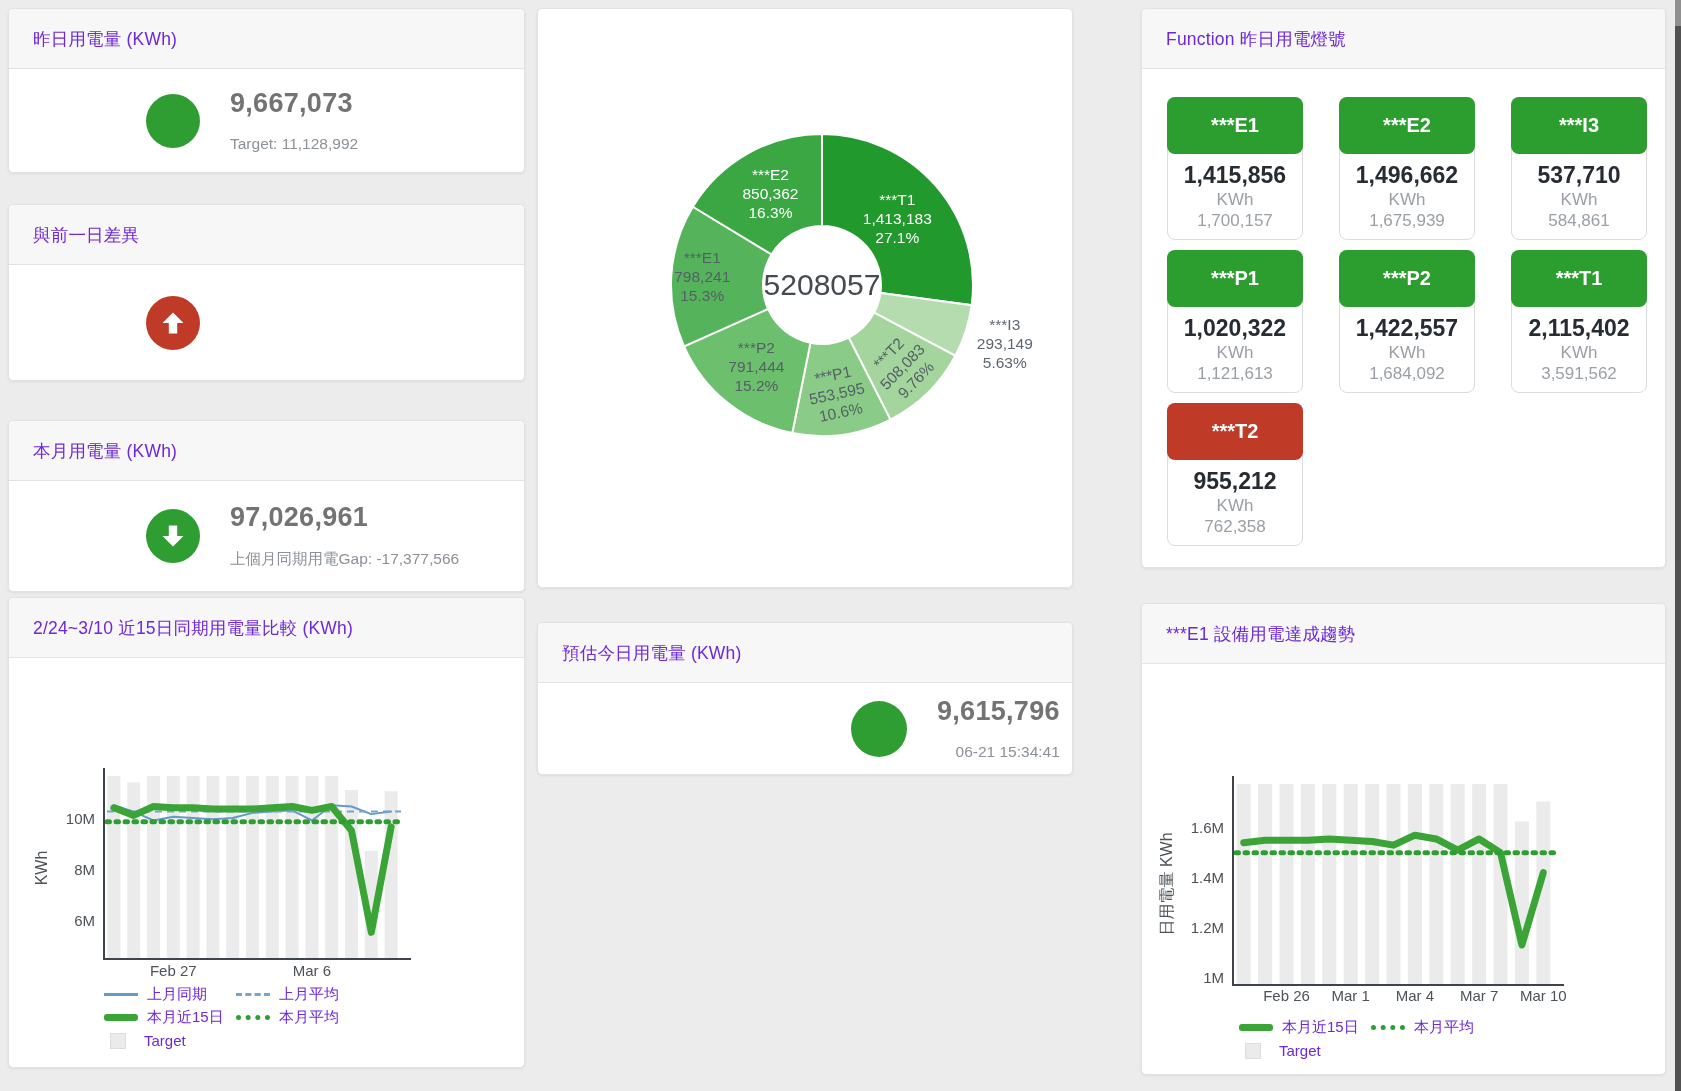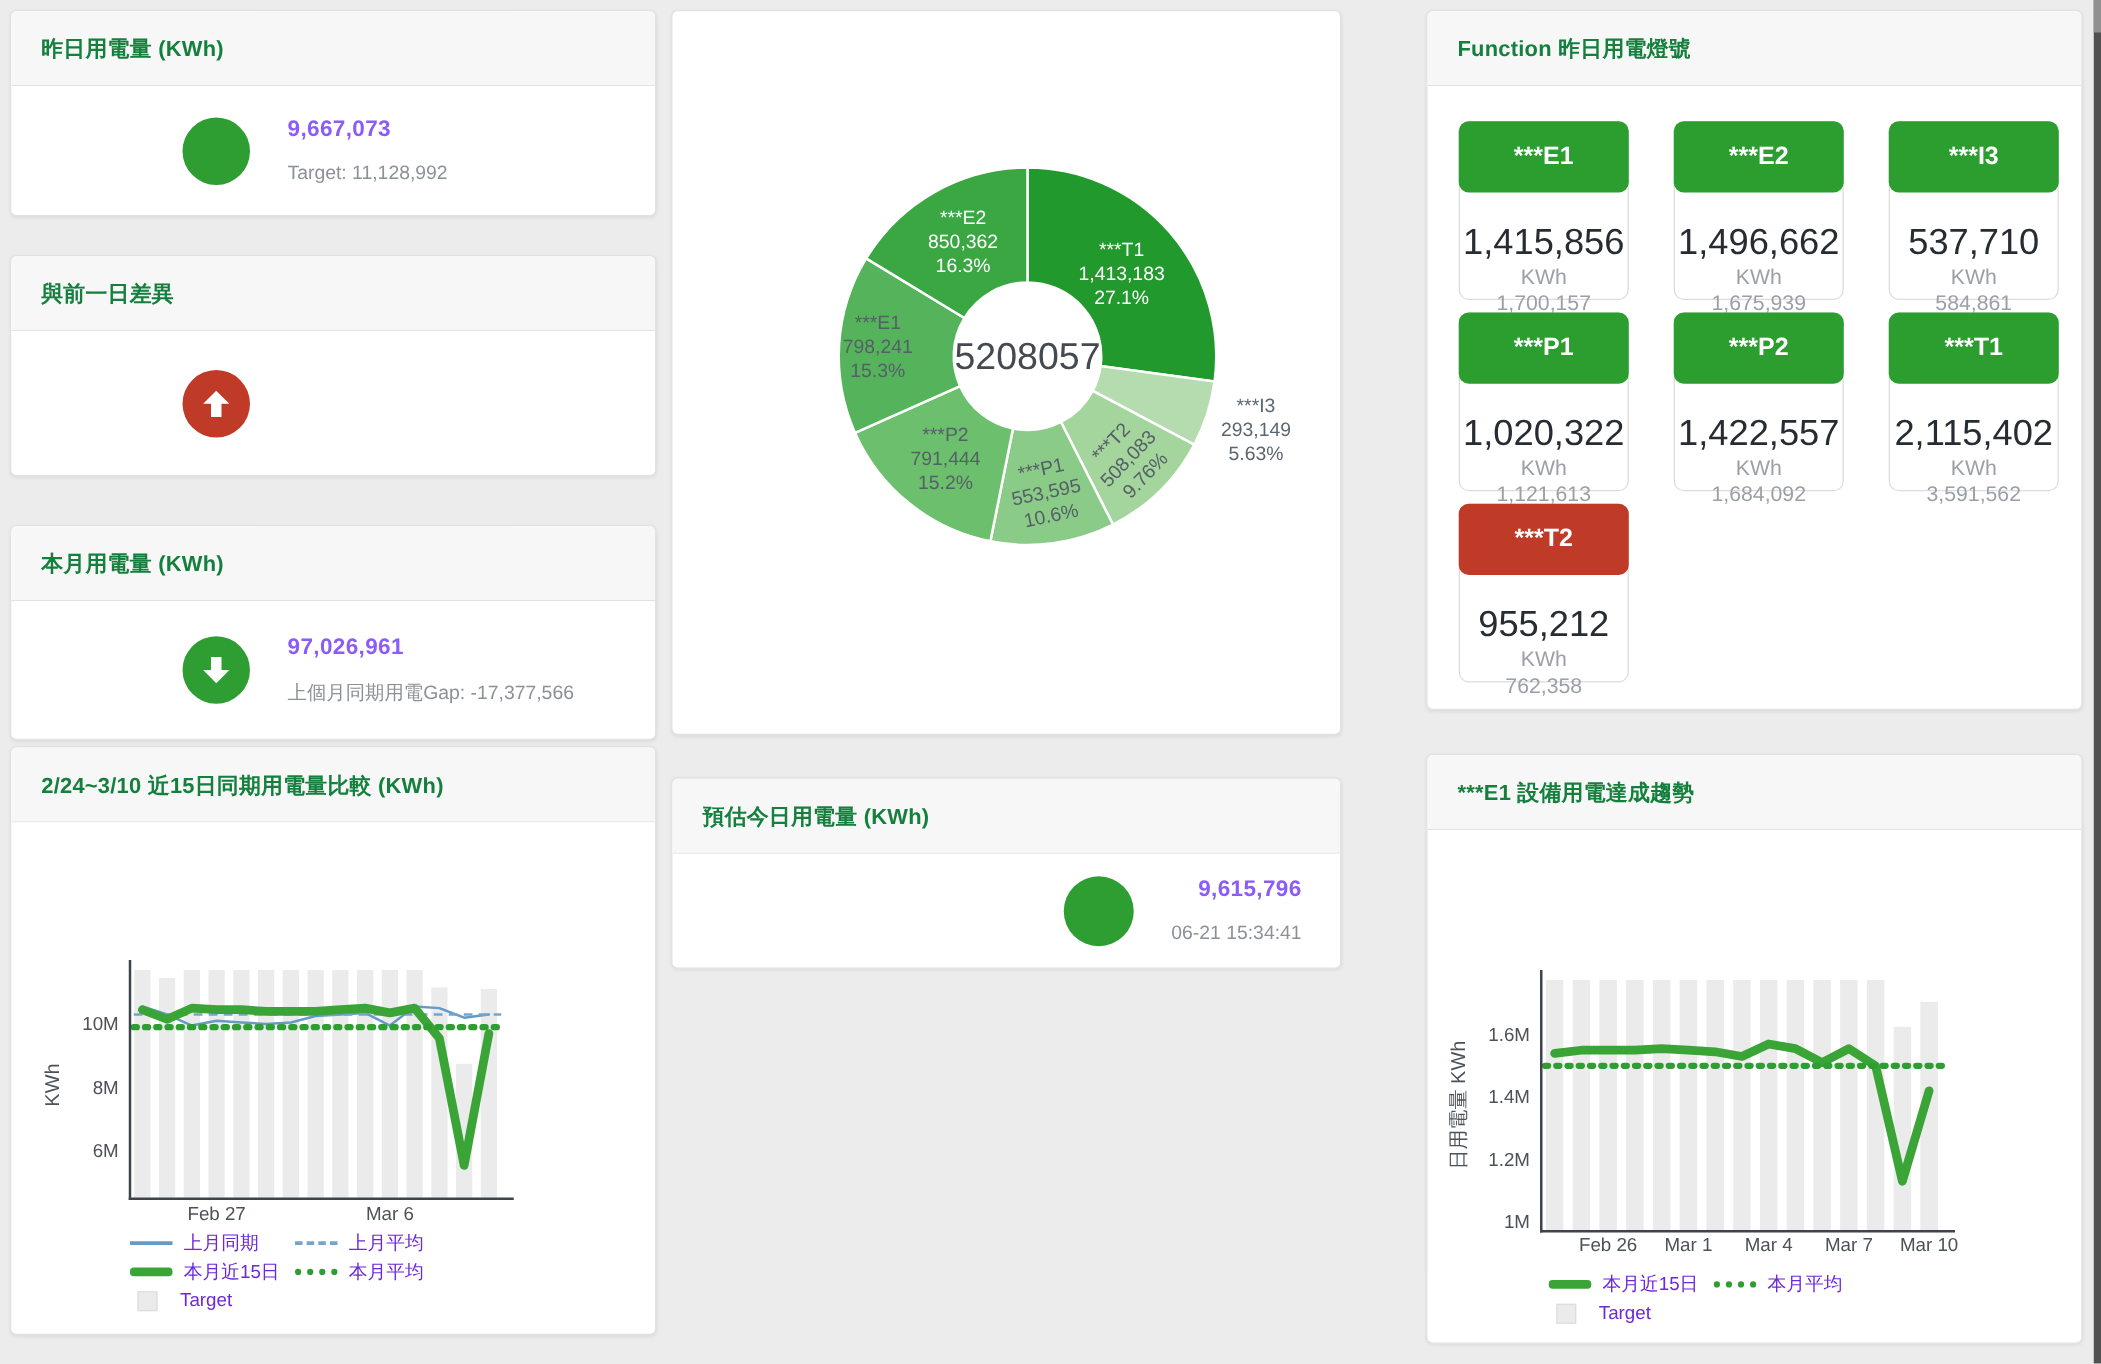--- a/index.html
+++ b/index.html
@@ -2,38 +2,38 @@
 <html><head>
 <meta charset="utf-8">
 <style>
   html,body { margin:0; padding:0; background:#ececec; font-family:"Liberation Sans",sans-serif; }
   .canvas { position:relative; width:1681px; height:1091px; background:#ececec; overflow:hidden; }
 
   .card { position:absolute; background:#fff; border:1px solid #e2e2e2; border-radius:5px;
           box-shadow:0 1px 3px rgba(0,0,0,0.07); box-sizing:border-box; }
   .card-header { height:60px; background:#f7f7f7; border-bottom:1px solid #e3e3e3;
                  border-radius:5px 5px 0 0; display:flex; align-items:center; padding:0 24px; box-sizing:border-box; }
-  .card-title { color:#15803d; font-size:17.5px; font-weight:bold; letter-spacing:0.2px; }
+  .card-title { color:#6d28d9; font-size:17.5px; font-weight:normal; letter-spacing:0.2px; }
   .card-body { position:relative; height:calc(100% - 60px); }
 
   
   .kpi { display:flex; align-items:center; height:100%; padding-left:137px; box-sizing:border-box; }
   .kpi-circle { width:54px; height:54px; border-radius:50%; flex:0 0 54px;
                 display:flex; align-items:center; justify-content:center; }
   .kpi-text { margin-left:30px; }
-  .kpi-value { font-size:18px; font-weight:bold; color:#8b5cf6; letter-spacing:0.3px; }
+  .kpi-value { font-size:27px; font-weight:bold; color:#737373; letter-spacing:0.3px; }
   .kpi-sub { font-size:15.5px; color:#8b9197; margin-top:16px; }
 
   
   .tile-grid { display:grid; grid-template-columns:repeat(3,136px); column-gap:36px; row-gap:10px;
                margin:28px 0 0 25px; }
   .tile { border:1px solid #dcdcdc; border-radius:8px; background:#fff; text-align:center; height:143px; box-sizing:border-box; }
   .tile-header { height:57px; line-height:57px; border-radius:8px; color:#fff; font-size:20px;
                  font-weight:bold; margin:-1px -1px 0 -1px; }
-  .tile-value { font-size:29px; font-weight:normal; color:#272c33; margin-top:24px; }
+  .tile-value { font-size:23px; font-weight:bold; color:#272c33; margin-top:8px; }
   .tile-unit  { font-size:17px; color:#9aa0a6; margin-top:1px; }
   .tile-target{ font-size:17px; color:#9aa0a6; margin-top:1px; }
 
   svg text { font-family:"Liberation Sans",sans-serif; }
   svg .tick { font-size:15px; fill:#4c5257; }
   svg .axis-label { font-size:16px; fill:#4c5257; }
   svg .slice-label text { font-size:15.5px; }
   svg .donut-center { font-size:30px; fill:#454a50; }
 
   .chart-svg { position:absolute; left:0; top:0; }

